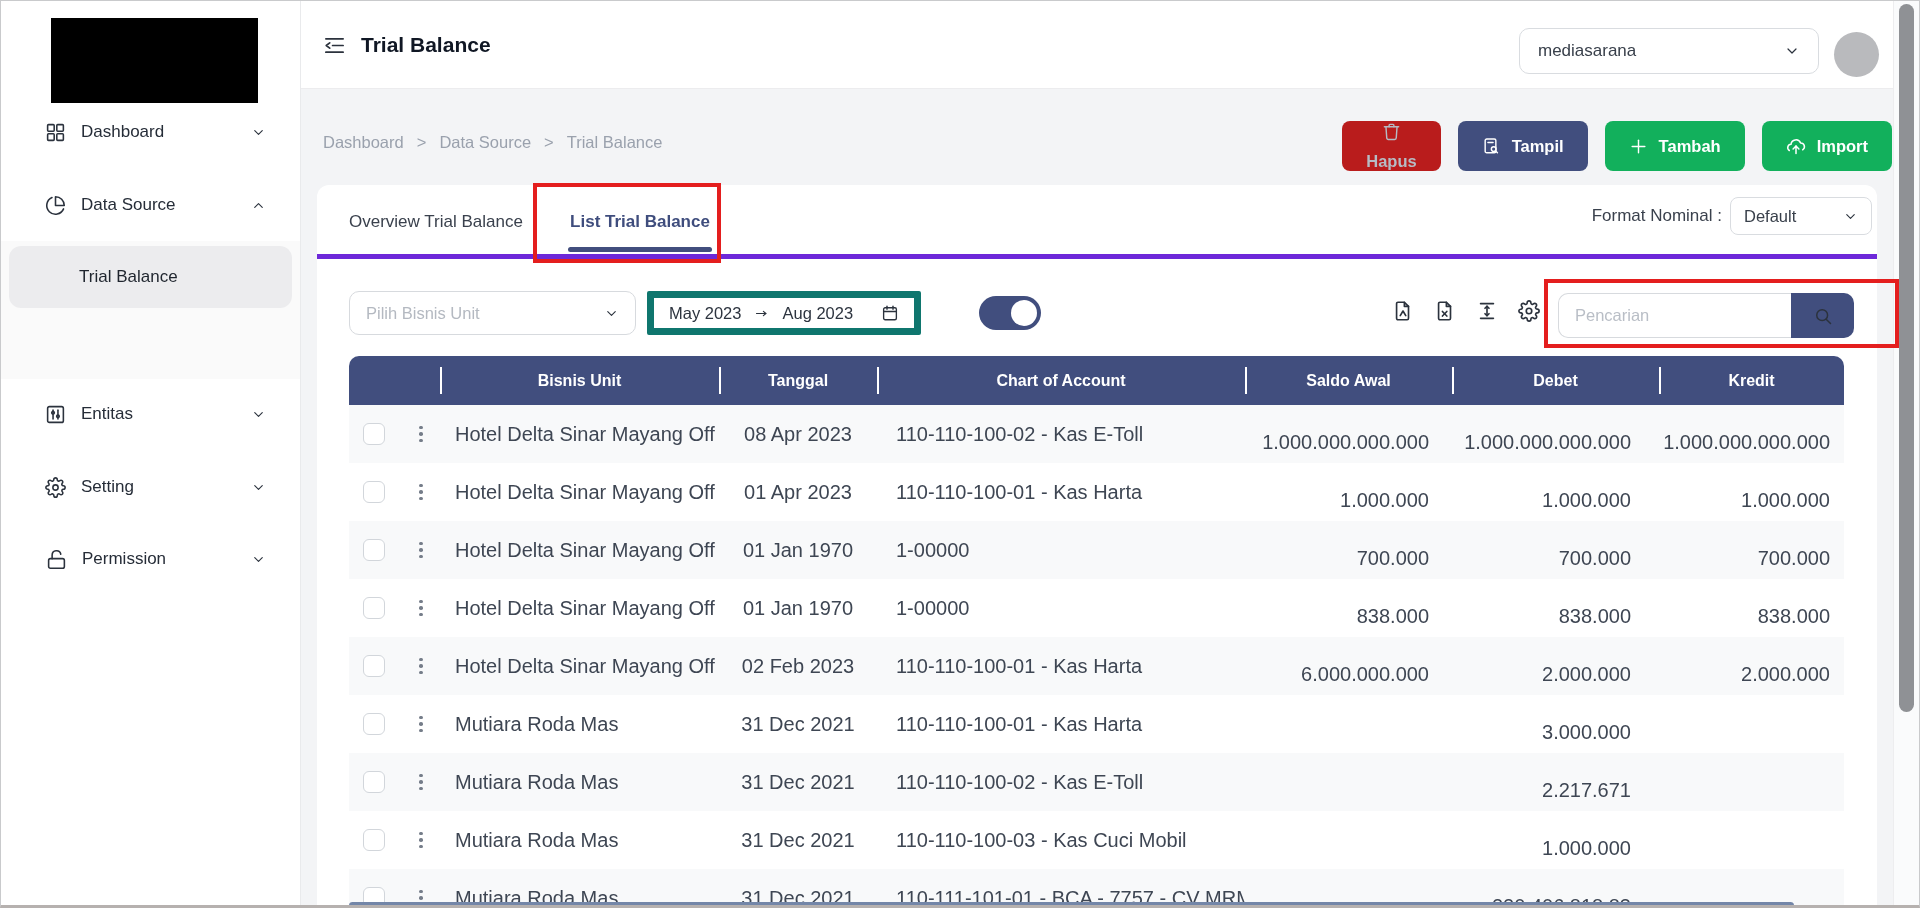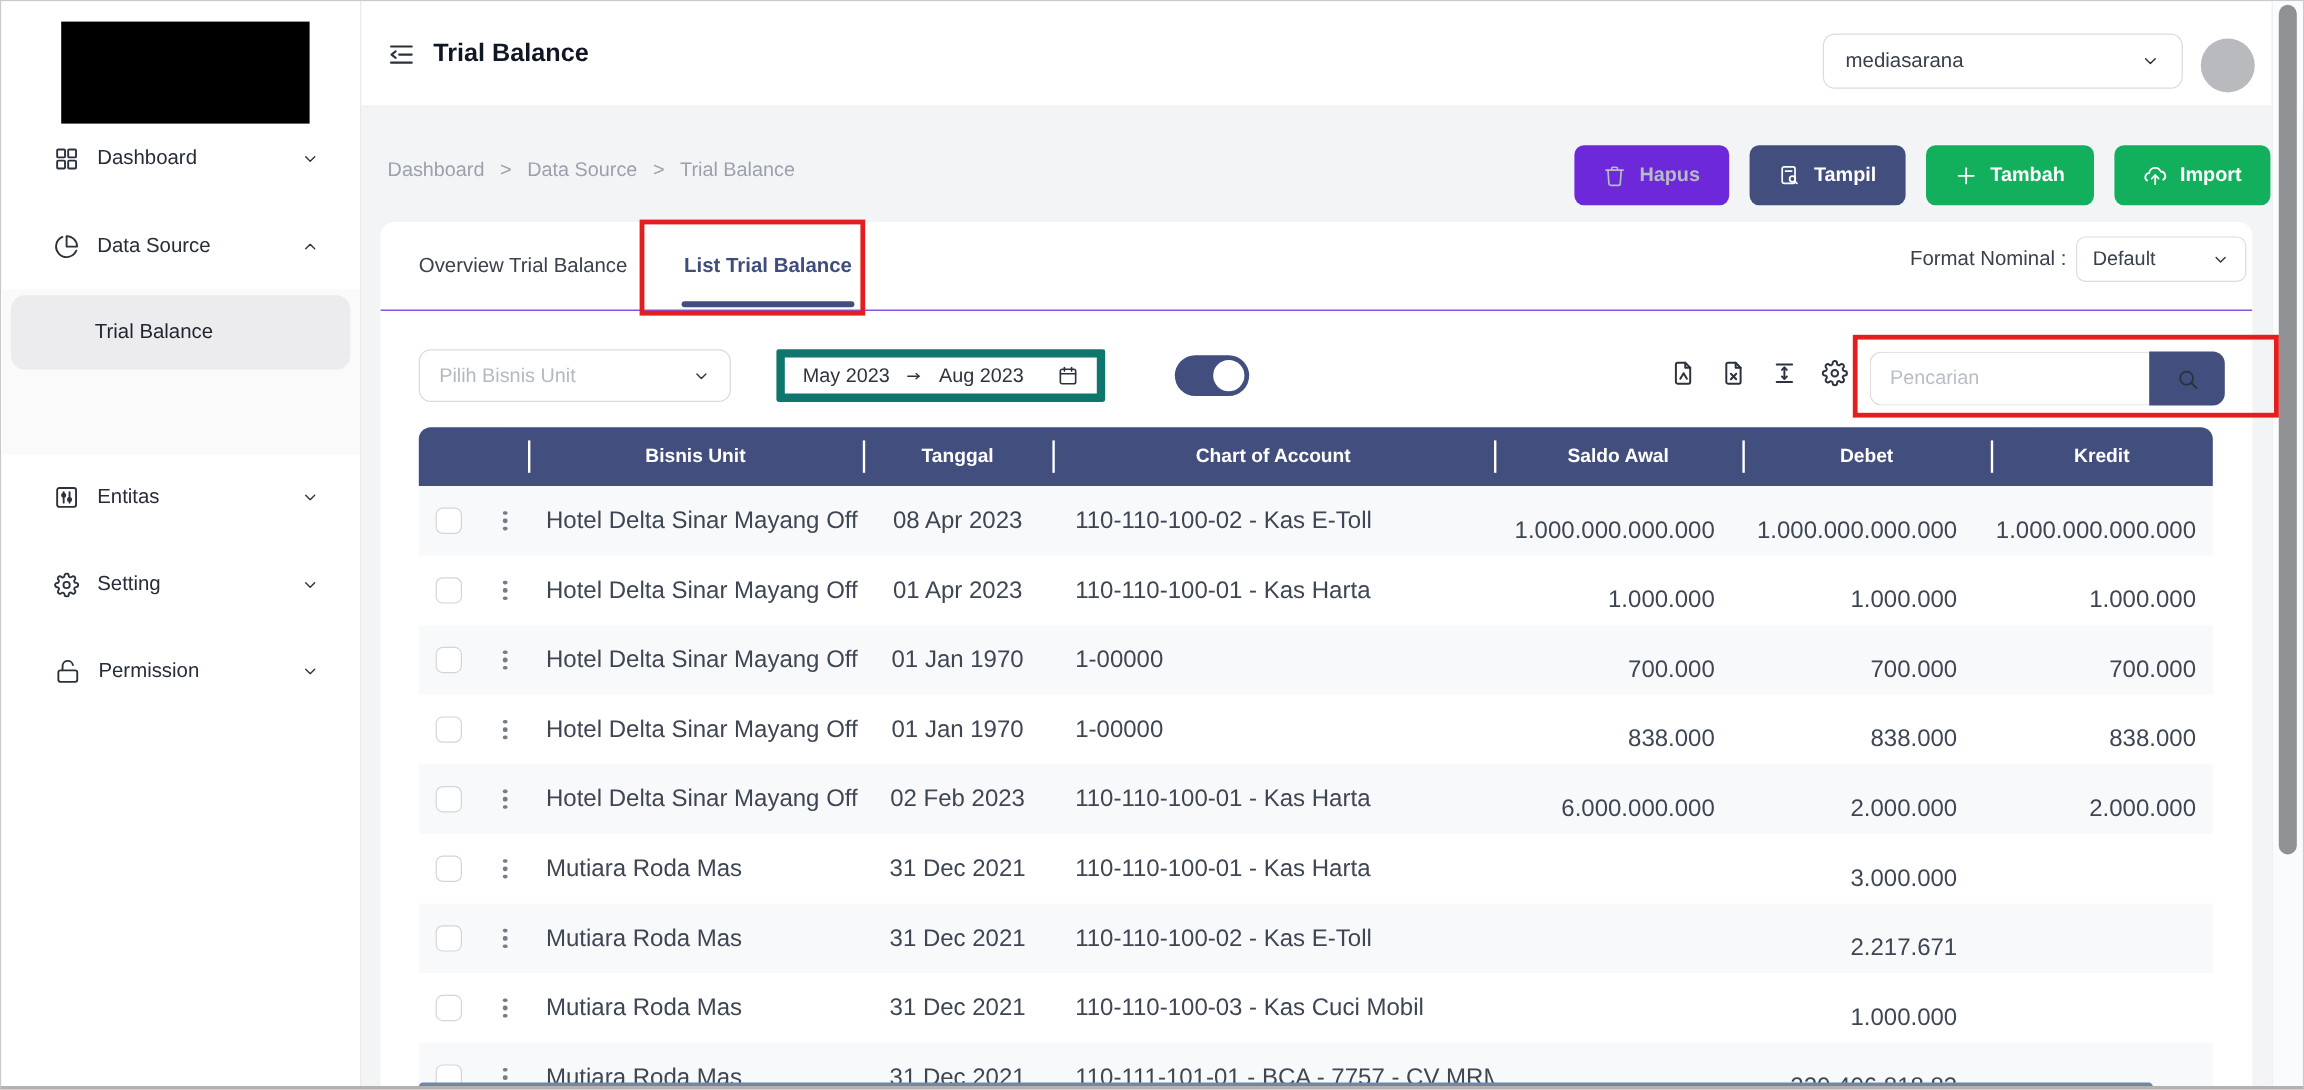--- a/index.html
+++ b/index.html
@@ -33,39 +33,39 @@
   .company-select .chev { margin-left:auto; }
   .avatar { position:absolute; left:1533px; top:31px; width:45px; height:45px; border-radius:50%; background:#b9babd; cursor:pointer; }
 
   
   .main { position:absolute; left:300px; top:88px; width:1620px; height:820px; }
   .breadcrumb { position:absolute; left:22px; top:44px; font-size:16.5px; color:#9aa1ad; display:flex; gap:13px; align-items:center; }
   .crumb { cursor:pointer; }
   .btn-row { position:absolute; top:32px; right:29px; display:flex; gap:17px; }
   .btn { height:50px; border-radius:8px; display:flex; align-items:center; justify-content:center; gap:11px;
     font-size:16.5px; font-weight:600; padding:0 24px; cursor:pointer; border:none; font-family:inherit; }
-  .btn-disabled { background:#6d28d9; color:#b6bbc4; cursor:default; }
+  .btn-disabled { background:#b91c1c; color:#b6bbc4; cursor:default;flex-direction:column; }
   .btn-navy { background:#414e7e; color:#fff; }
   .btn-green { background:#12b05c; color:#fff; }
   .btn svg.white { stroke:#fff; } .btn svg.gray { stroke:#b6bbc4; }
 
   
   .card { position:absolute; left:16px; top:96px; width:1560px; height:724px; background:#fff; border-radius:12px 12px 0 0; overflow:hidden; }
-  .tabs { position:relative; height:74px; border-bottom:1px solid #6d28d9; }
+  .tabs { position:relative; height:74px; border-bottom:5px solid #6d28d9; }
   .tab-overview { position:absolute; left:16px; top:0; height:74px; display:flex; align-items:center; padding:0 16px; font-size:17px; color:#3a414d; cursor:pointer; }
   .tab-list { position:absolute; left:251px; width:144px; top:0; height:74px; display:flex; align-items:center; justify-content:center;
     font-size:17px; color:#3f4d7d; font-weight:600; cursor:pointer; }
   .tab-underline { position:absolute; left:251px; width:144px; bottom:2px; height:5px; background:#414e7e; border-radius:3px; }
   .fmt-label { position:absolute; top:12px; left:1255px; width:150px; height:38px; display:flex; align-items:center; justify-content:flex-end; font-size:17px; color:#3a414d; }
   .fmt-select { position:absolute; top:12px; left:1413px; width:142px; height:38px; border:1px solid #d9dce0; border-radius:8px;
     display:flex; align-items:center; padding:0 13px; font-size:16.5px; color:#39404b; cursor:pointer; }
   .fmt-select .chev { margin-left:auto; }
 
   
-  .filter-select { position:absolute; left:32px; top:106px; width:260px; height:44px; border:1px solid #d7dade; border-radius:10px;
+  .filter-select { position:absolute; left:32px; top:106px; width:287px; height:44px; border:1px solid #d7dade; border-radius:10px;
     display:flex; align-items:center; padding:0 16px; color:#b4b9c1; font-size:16.5px; cursor:pointer; }
   .filter-select .chev { margin-left:auto; }
   .date-range { position:absolute; left:330px; top:106px; width:274px; height:44px; border:7px solid #0f766e; border-radius:2px;
     display:flex; align-items:center; padding:0 15px; font-size:16.5px; color:#2d343f; gap:13px; cursor:pointer;justify-content:center; }
   .date-range .cal { margin-left:auto; }
   .toggle { position:absolute; left:662px; top:111px; width:62px; height:34px; border-radius:17px; background:#414e7e; cursor:pointer; }
   .toggle .knob { position:absolute; right:4px; top:4px; width:26px; height:26px; border-radius:50%; background:#fff; }
   .tool-icons { position:absolute; left:1075px; top:115px; display:flex; gap:20px; }
   .tool-icons span { cursor:pointer; }
   .search-box { position:absolute; left:1241px; top:108px; width:296px; height:45px; display:flex; }

